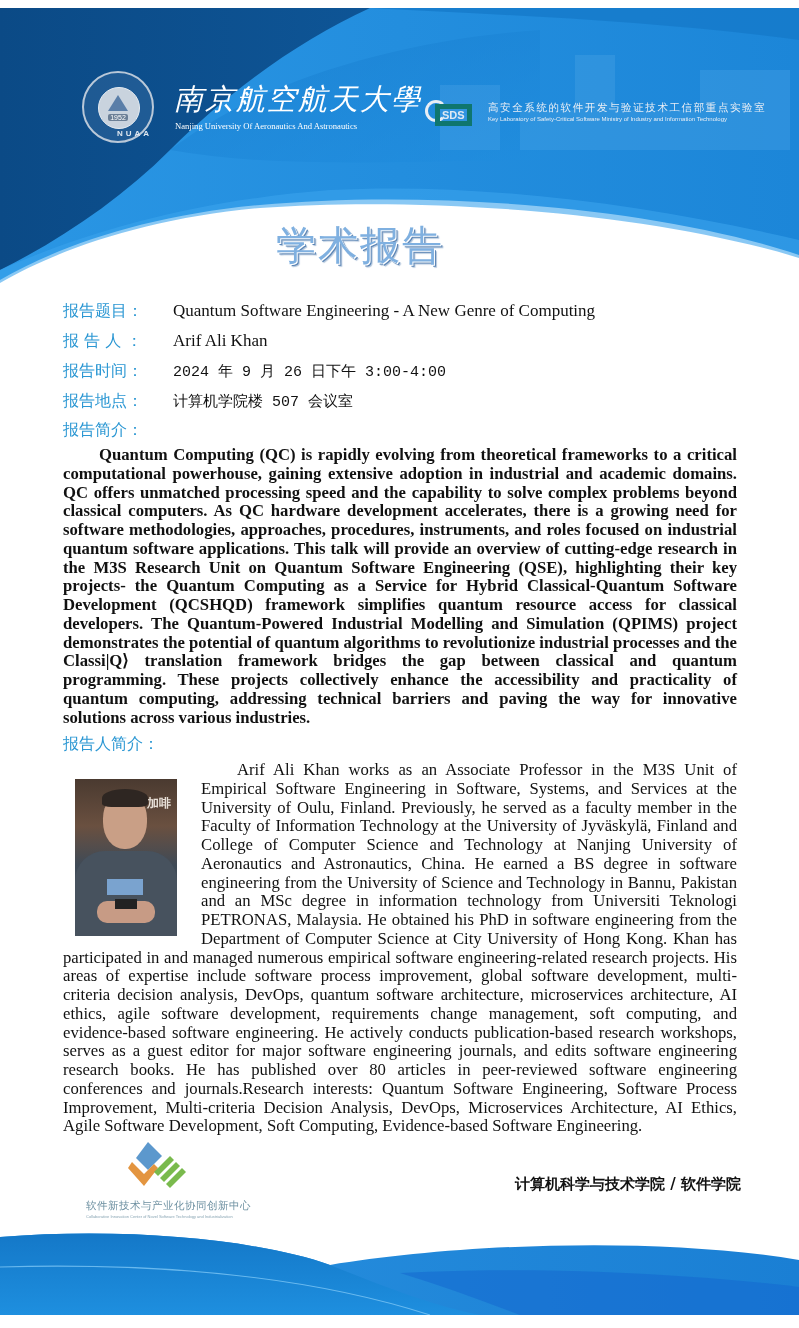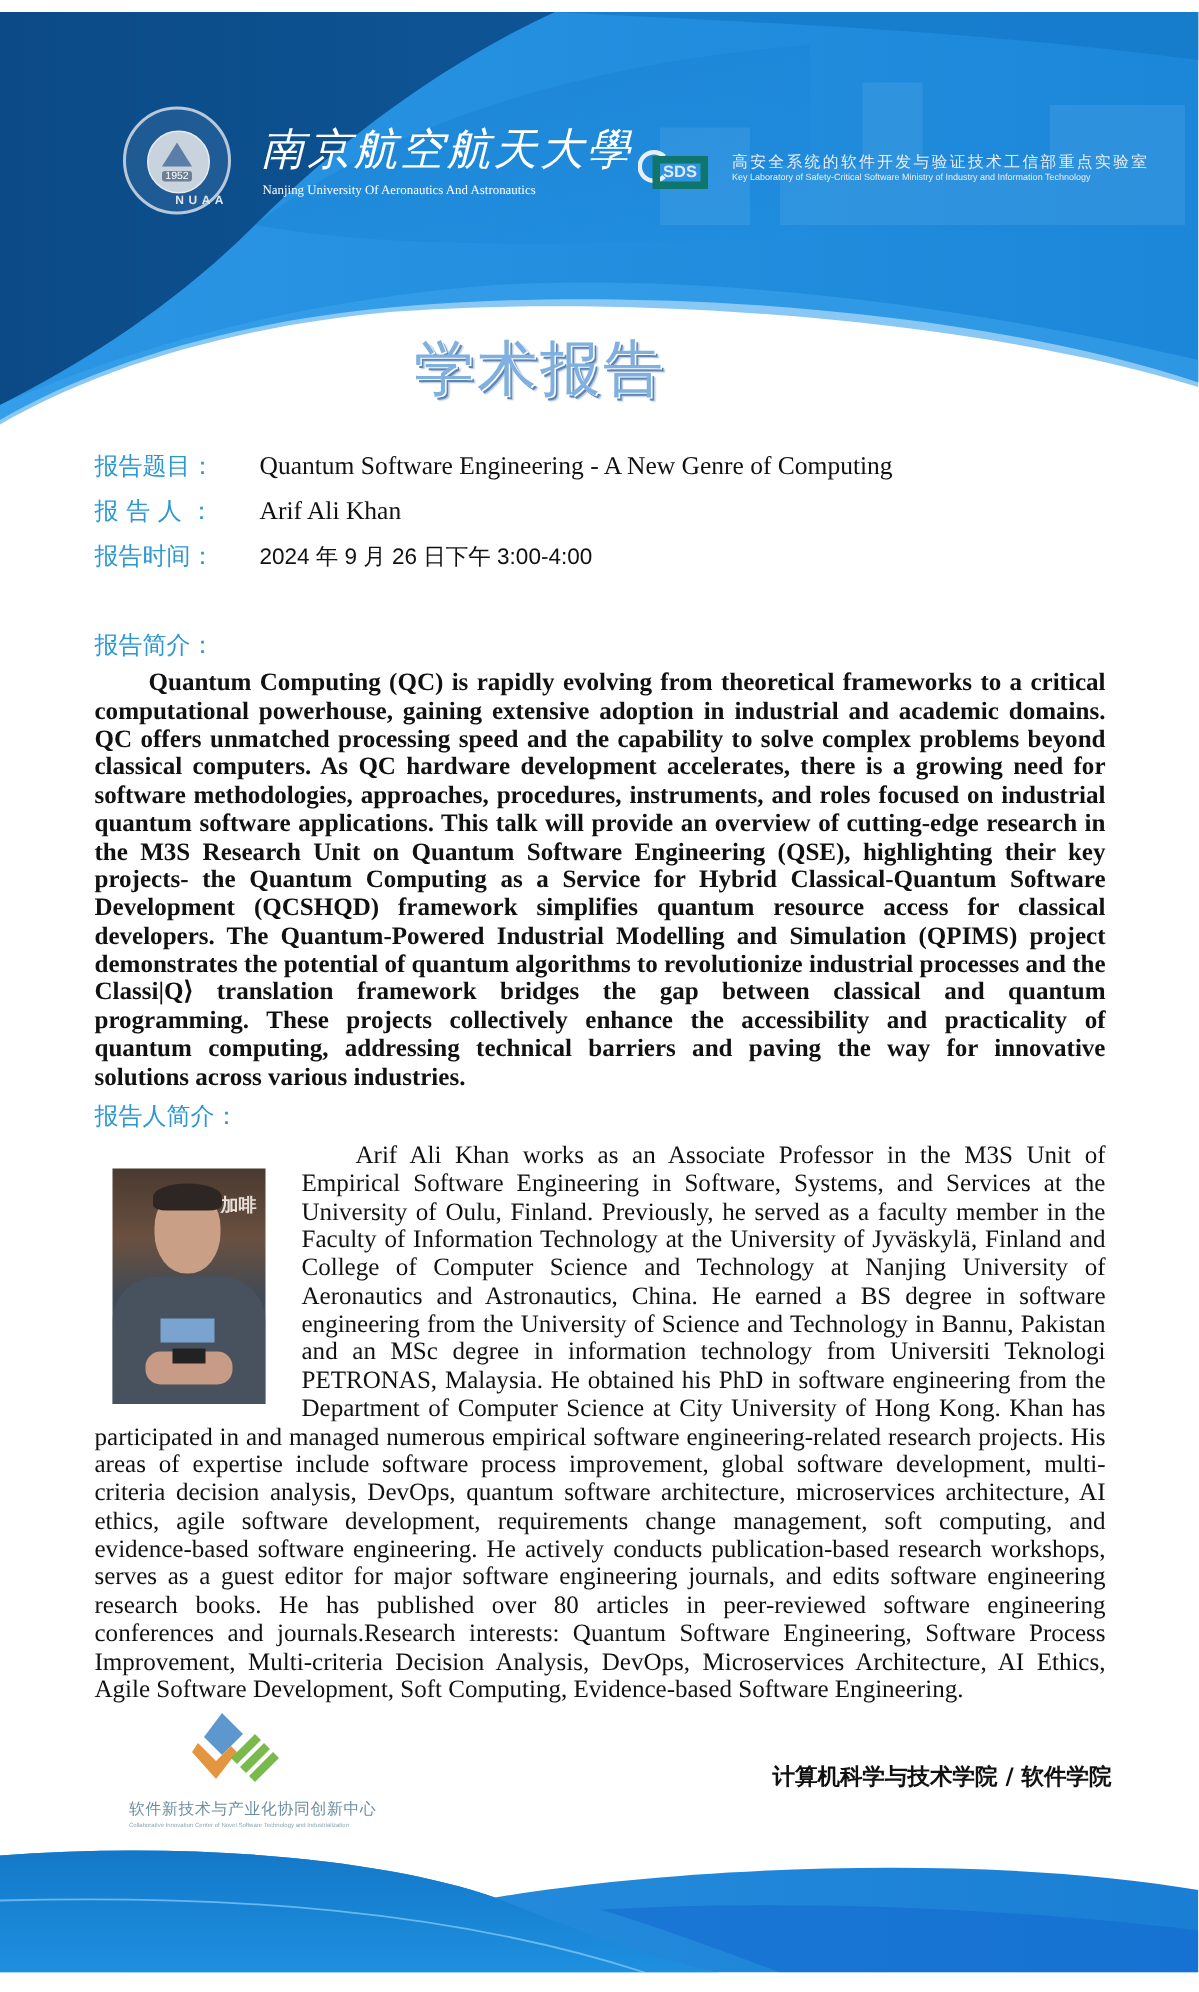--- a/index.html
+++ b/index.html
@@ -28,21 +28,21 @@
   .lab-cn { position:absolute; left:488px; top:101px; font-family:"DejaVu Sans", sans-serif; font-size:10.5px; color:#e9eef5;
             letter-spacing:1.6px; }
   .lab-en { position:absolute; left:488px; top:116px; font-family:"Liberation Sans", sans-serif; font-size:6px; color:#e9eef5; }
   .title { position:absolute; left:0; width:720px; top:218px; text-align:center; font-family:"DejaVu Serif", serif;
            font-size:40px; color:#7fb0e0; letter-spacing:2px;
            text-shadow: 1px 1px 0 #ffffff, 2px 2px 0 #5d86b5, 3px 3px 1px #b0c4db; }
   .info { position:absolute; left:63px; top:296px; }
   .row { height:30px; display:flex; align-items:center; }
   .lbl { width:110px; font-family:"DejaVu Sans", sans-serif; font-size:16px; color:#2b97d3; }
   .val { font-family:"Liberation Serif", serif; font-size:17px; color:#111; }
-  .val.cn { font-family:Liberation Sans, sans-serif; font-size:15px; }
+  .val.cn { font-family:Liberation Mono, monospace; font-size:15px; }
   .sec { position:absolute; left:63px; font-family:"DejaVu Sans", sans-serif; font-size:16px; color:#2b97d3; }
   .para { position:absolute; left:63px; width:674px; font-family:"Liberation Serif", serif; font-size:16.7px;
           line-height:18.75px; color:#111; text-align:justify; text-align-last:left; }
   .abstract { top:446px; text-indent:36px;font-weight:bold; }
   .bio-wrap { position:absolute; left:63px; top:761px; width:674px; font-family:"Liberation Serif", serif;
           font-size:16.7px; line-height:18.75px; color:#111; text-align:justify; }
   .photo { float:left; width:102px; height:157px; margin:18px 24px 0 12px; position:relative; overflow:hidden;
            background:linear-gradient(180deg,#4a3a30 0%, #6a5040 30%, #3f4a56 55%, #4b5866 100%); }
   .photo .head { position:absolute; left:28px; top:14px; width:44px; height:56px; border-radius:45% 45% 48% 48%;
            background:#c99f86; }
@@ -120,20 +120,24 @@
     <span class="val">Quantum Software Engineering - A New Genre of Computing</span>
   </div>
   <div class="row">
     <span class="lbl">报 告 人 ：</span>
     <span class="val">Arif Ali Khan</span>
   </div>
   <div class="row">
     <span class="lbl">报告时间：</span>
     <span class="val cn">2024 年 9 月 26 日下午 3:00-4:00</span>
   </div>
+  <div class="row">
+    <span class="lbl">报告地点：</span>
+    <span class="val cn">计算机学院楼 507 会议室</span>
+  </div>
 </div>
 
 <div class="sec" style="top:420px;">报告简介：</div>
 <div class="para abstract">Quantum Computing (QC) is rapidly evolving from theoretical frameworks to a critical computational powerhouse, gaining extensive adoption in industrial and academic domains. QC offers unmatched processing speed and the capability to solve complex problems beyond classical computers. As QC hardware development accelerates, there is a growing need for software methodologies, approaches, procedures, instruments, and roles focused on industrial quantum software applications. This talk will provide an overview of cutting-edge research in the M3S Research Unit on Quantum Software Engineering (QSE), highlighting their key projects- the Quantum Computing as a Service for Hybrid Classical-Quantum Software Development (QCSHQD) framework simplifies quantum resource access for classical developers. The Quantum-Powered Industrial Modelling and Simulation (QPIMS) project demonstrates the potential of quantum algorithms to revolutionize industrial processes and the Classi|Q⟩ translation framework bridges the gap between classical and quantum programming. These projects collectively enhance the accessibility and practicality of quantum computing, addressing technical barriers and paving the way for innovative solutions across various industries.</div>
 
 <div class="sec" style="top:734px;">报告人简介：</div>
 <div class="bio-wrap">
   <div class="photo" title="Portrait of Arif Ali Khan">
     <div class="sign">加啡</div>
     <div class="shirt"></div>

